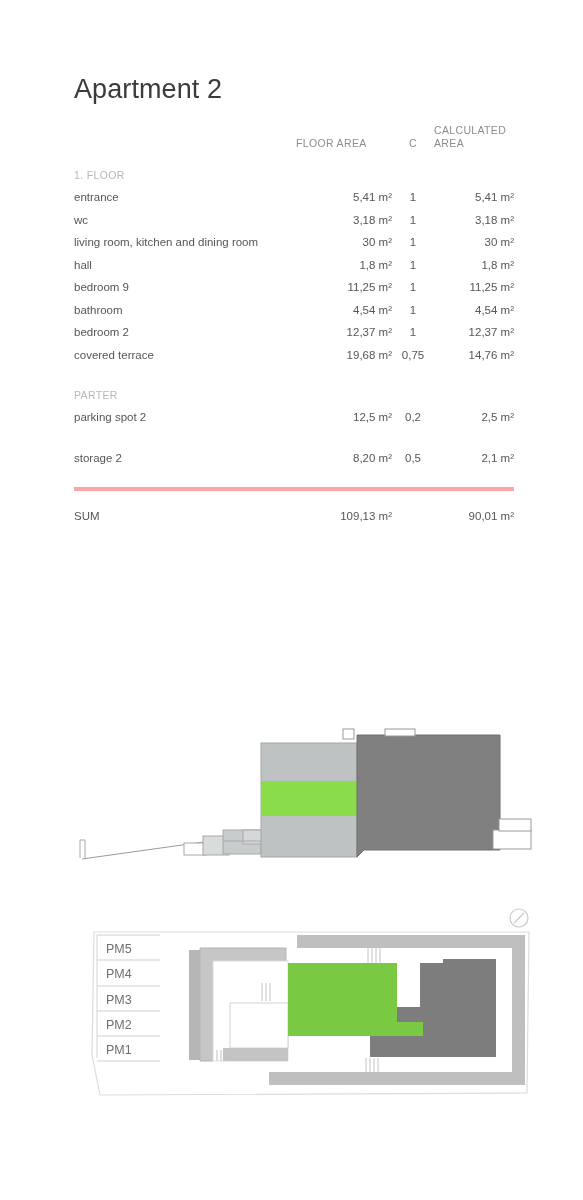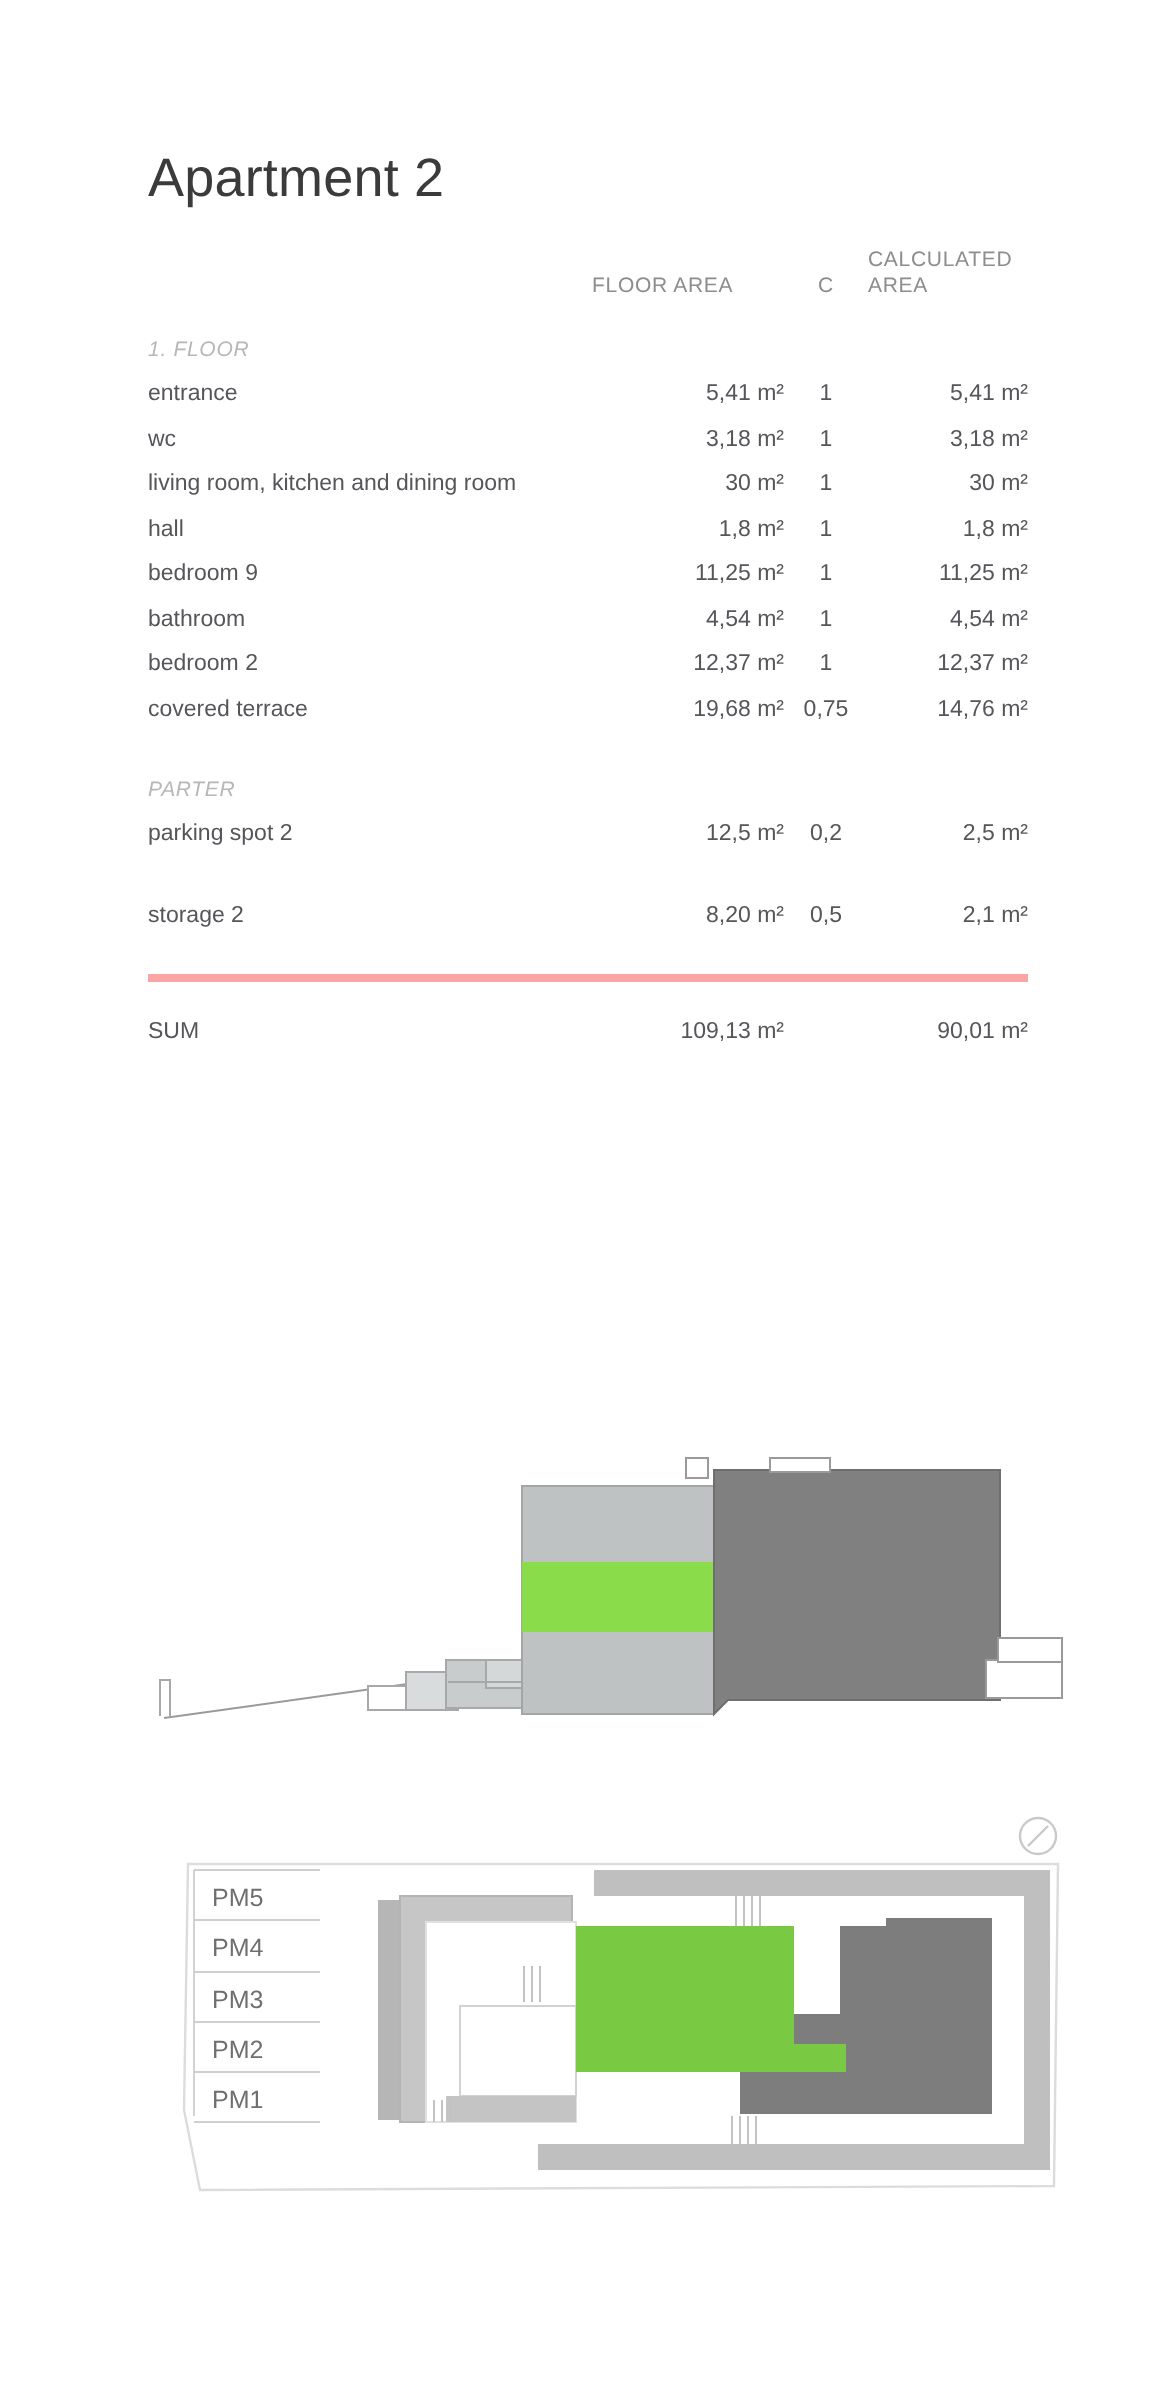--- a/index.html
+++ b/index.html
@@ -40,21 +40,20 @@
     vertical-align:middle;line-height:22.5px;white-space:nowrap;
   }
   td.v-name{text-align:left;}
   td.v-area{text-align:right;}
   td.v-coef{text-align:center;}
   td.v-calc{text-align:right;}
 
   tr.section td{
     font-size:10.5px;color:#b7b7b7;letter-spacing:.35px;height:22px;
     line-height:22px;
-    font-style:italic;
   }
   tr.spacer td{height:18px;line-height:18px;font-size:0;}
   tr.ruled td{border-top:4px solid #fca5a5;padding-top:10px;height:30px;}
   tr.sum td{font-size:11.5px;color:#55565a;}
 
   
   .drawing{position:absolute;left:0;}
   .elevation{top:718px;left:58px;width:480px;height:170px;}
   .siteplan{top:895px;left:72px;width:480px;height:240px;}
   svg{display:block;}

